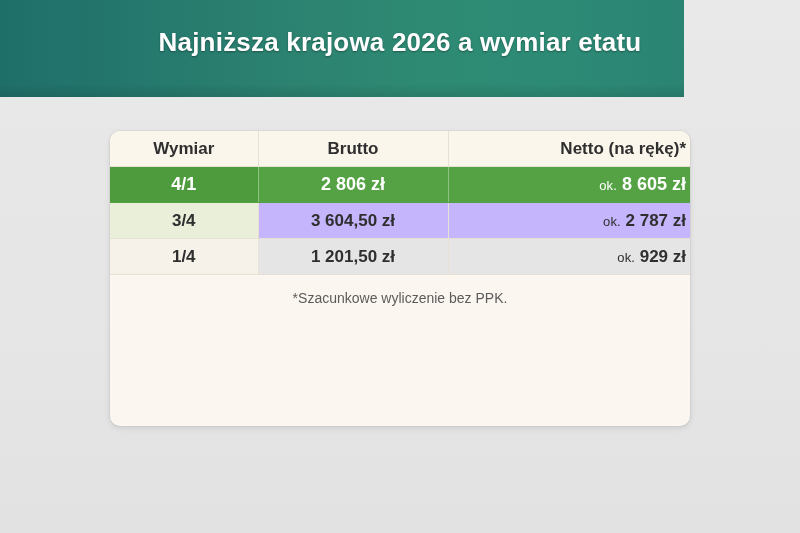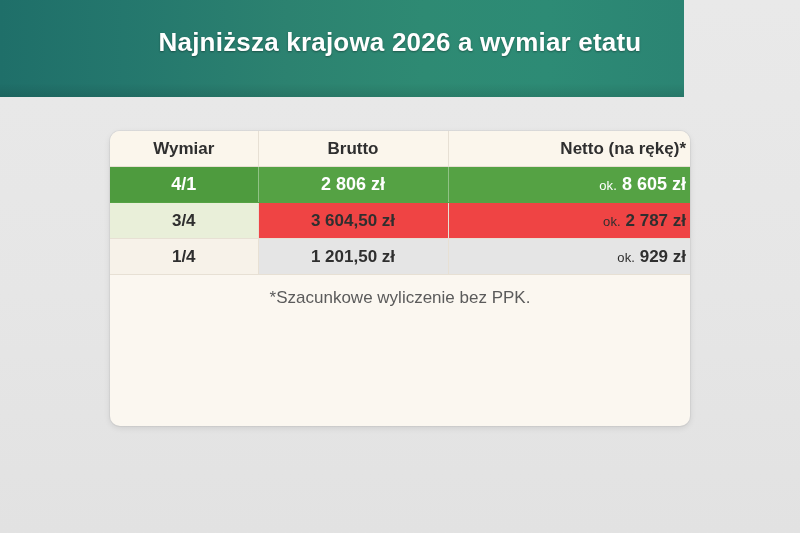--- a/index.html
+++ b/index.html
@@ -100,21 +100,21 @@
   tr.hl td {
     background: #55a244;
     color: #ffffff;
     font-weight: bold;
     border-right-color: rgba(255,255,255,0.35);
     border-bottom-color: #55a244;
     font-size: 18px;
   }
   tr.hl td.dim { background: #4e9b3e; }
 
-  tr.r1 td { background: #ef4444; }
+  tr.r1 td { background: #c4b5fd; }
   tr.r1 td.dim { background: #e9efd9; }
 
   tr.r2 td { background: #fdfaf5; }
   tr.r2 td.dim { background: #f7f2e9; }
 
   tr.r3 td { background: #e5e5e5; }
   tr.r3 td.dim { background: #f7f2e9; margin-top: 48px; }
 
   td.wymiar { font-weight: bold; font-size: 18px; color: #3a3a3a; }
   td.brutto { font-weight: bold; font-size: 19px; color: #2b2b2b; }
@@ -124,21 +124,21 @@
   .ok {
     font-weight: normal;
     font-size: 13px;
     letter-spacing: 0.1px;
   }
   .footnote {
     height: 45px;
     display: flex;
     align-items: center;
     justify-content: center;
-    font-size: 17px;
+    font-size: 14px;
     color: #5b5b5b;
     background: #fbf7f0;
     font-style: normal;
   }
 </style>
 </head>
 <body>
 
 <div id="page">
 

